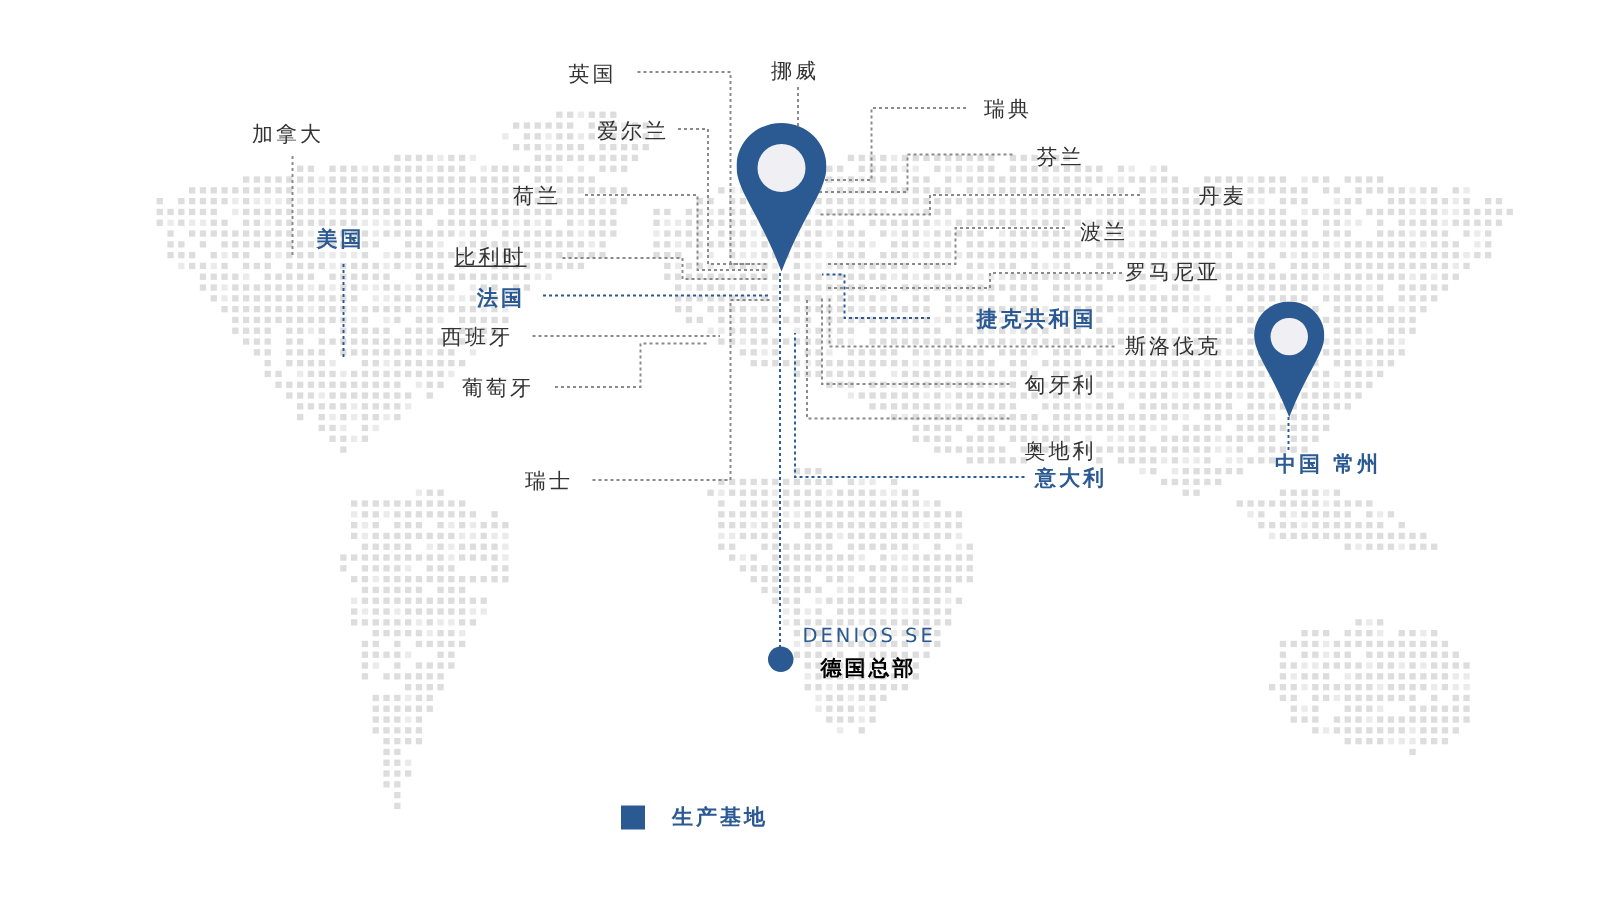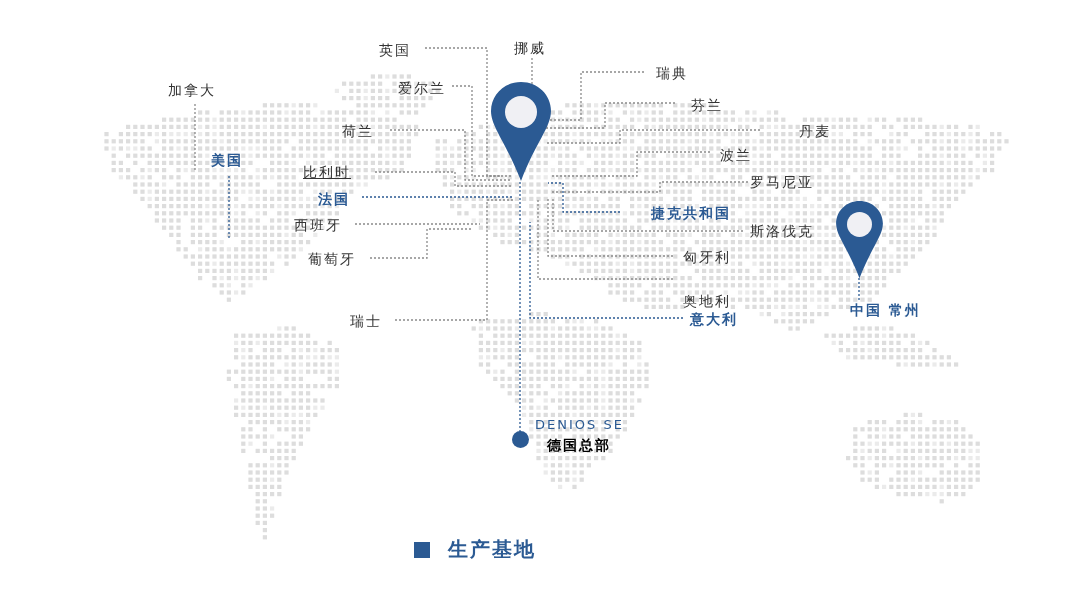--- a/index.html
+++ b/index.html
@@ -8,21 +8,21 @@
   #map-bg { position: absolute; left: 0; top: 0; width: 1080px; height: 607px; }
   #lines { position: absolute; left: 0; top: 0; width: 1080px; height: 607px; pointer-events: none; }
   .label { position: absolute; font-size: 14px; color: #333333; letter-spacing: 2px; white-space: nowrap; line-height: 18px; }
   .label.blue { color: #2b5a93; font-weight: bold; }
   .pin { position: absolute; }
   .hq-title { position: absolute; left: 535px; top: 417px; color: #2b5a93; font-weight: normal; font-size: 13px; letter-spacing: 2px; }
   .hq-sub { position: absolute; left: 547px; top: 437px; color: #000000; font-weight: bold; font-size: 14px; letter-spacing: 2px; }
   .hq-dot { position: absolute; left: 512px; top: 431px; width: 17px; height: 17px; border-radius: 50%; background: #2b5a93; }
   .legend { position: absolute; left: 414px; top: 536px; display: flex; align-items: center; }
   .legend-swatch { width: 16px; height: 16px; background: #2b5a93; margin-right: 18px; }
-  .legend-label { color: #2b5a93; font-weight: bold; font-size: 20px; letter-spacing: 2px; }
+  .legend-label { color: #2b5a93; font-weight: bold; font-size: 14px; letter-spacing: 2px; }
 </style>
 </head>
 <body>
 
 <svg id="map-bg" viewBox="0 0 1080 607">
     <rect x="370.8" y="74.4" width="4.2" height="4.2" fill="#dddddd"></rect>
     <rect x="378.0" y="74.4" width="4.2" height="4.2" fill="#dddddd"></rect>
     <rect x="385.2" y="74.4" width="4.2" height="4.2" fill="#ebebeb"></rect>
     <rect x="392.4" y="74.4" width="4.2" height="4.2" fill="#dddddd"></rect>
     <rect x="399.6" y="74.4" width="4.2" height="4.2" fill="#dddddd"></rect>

